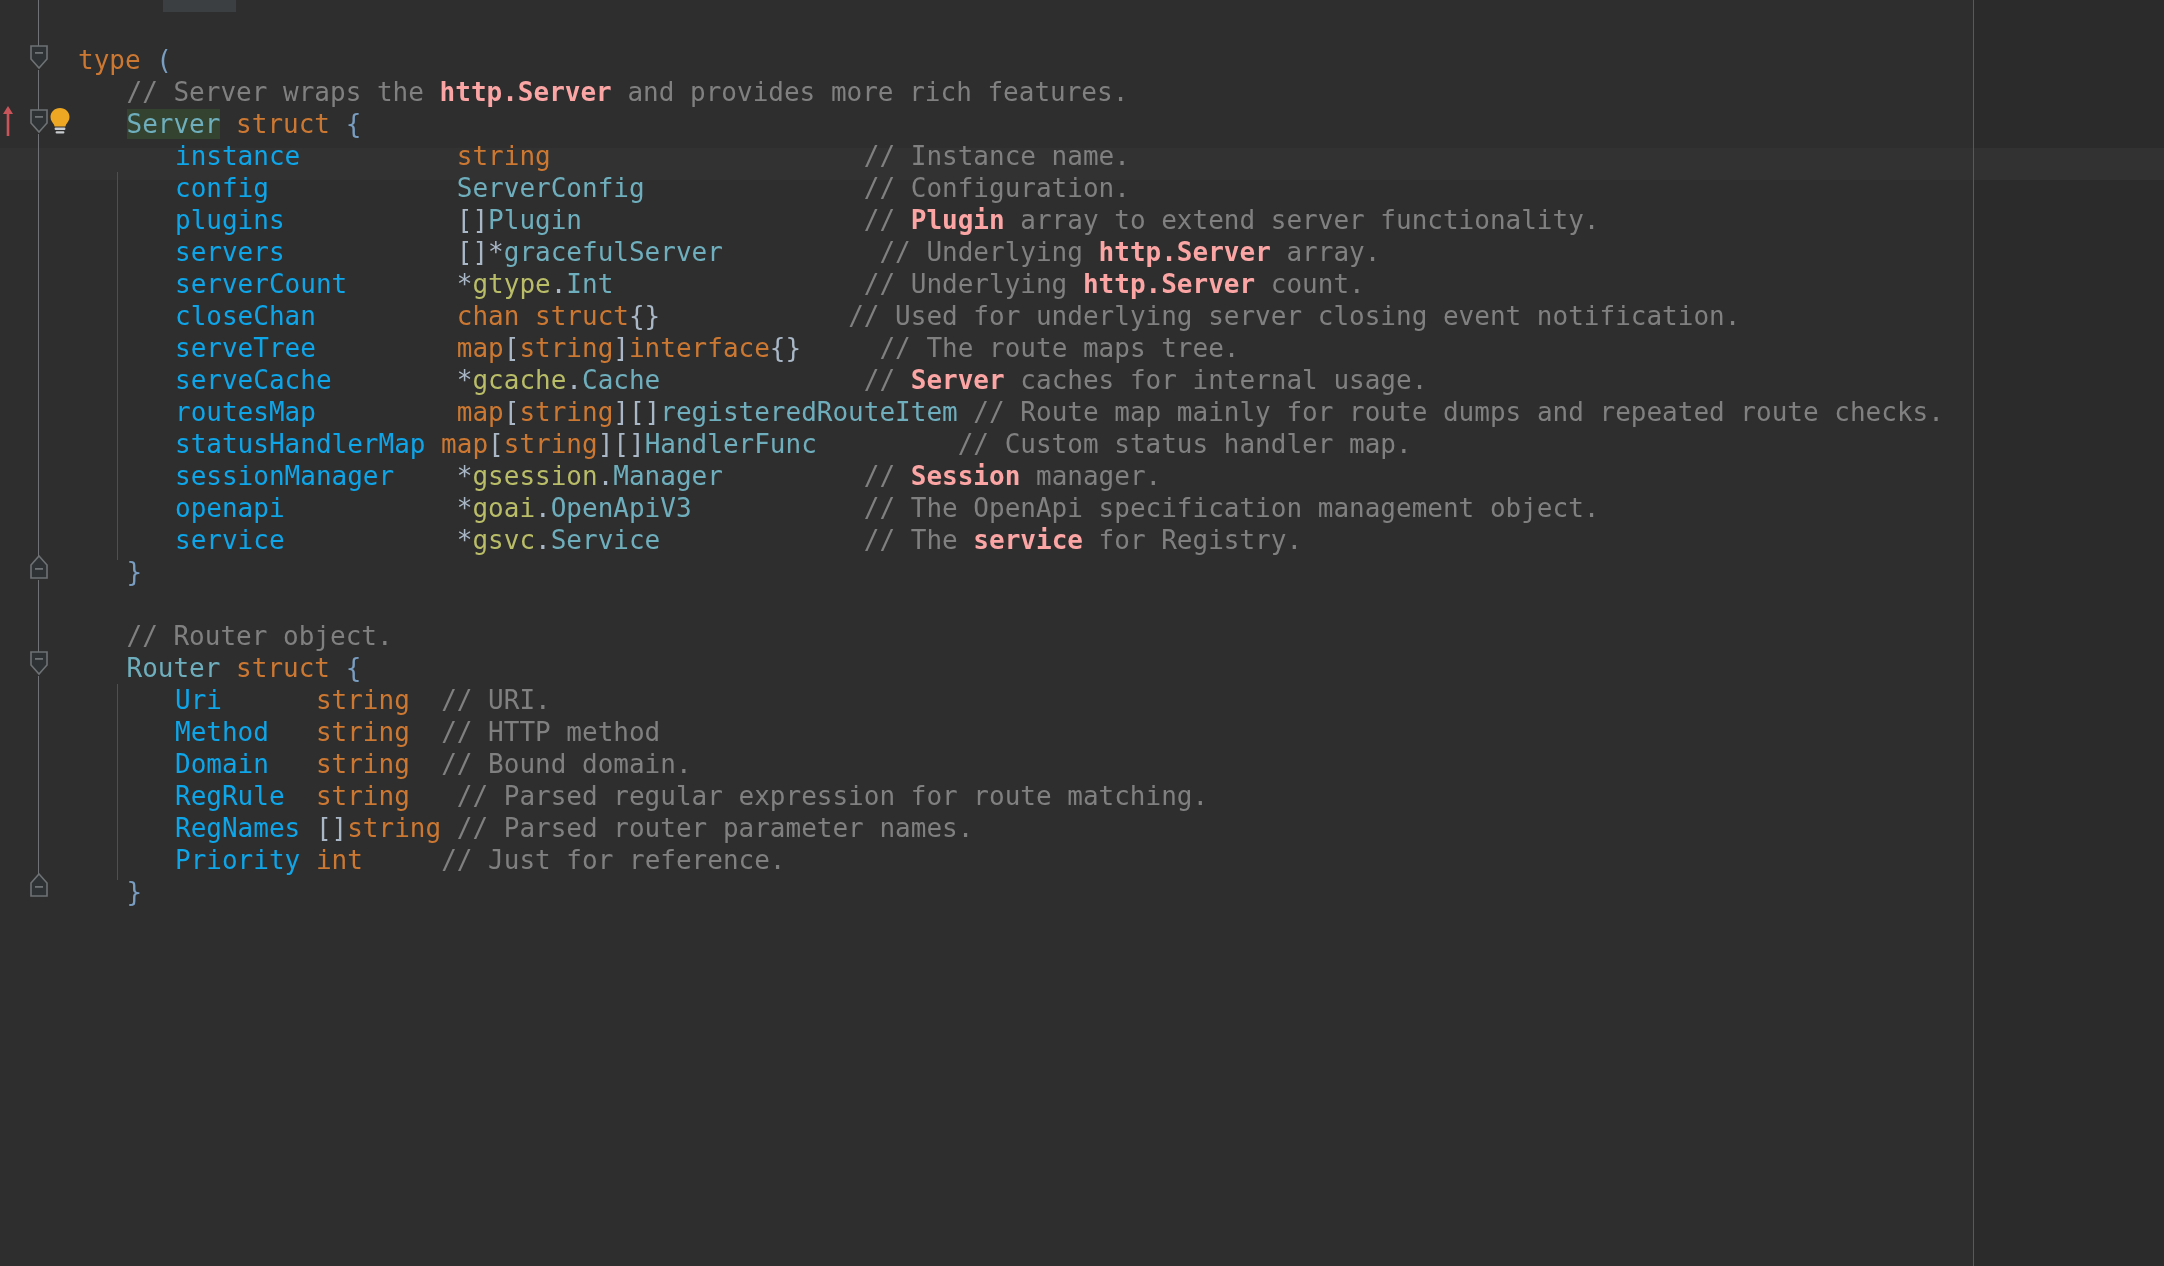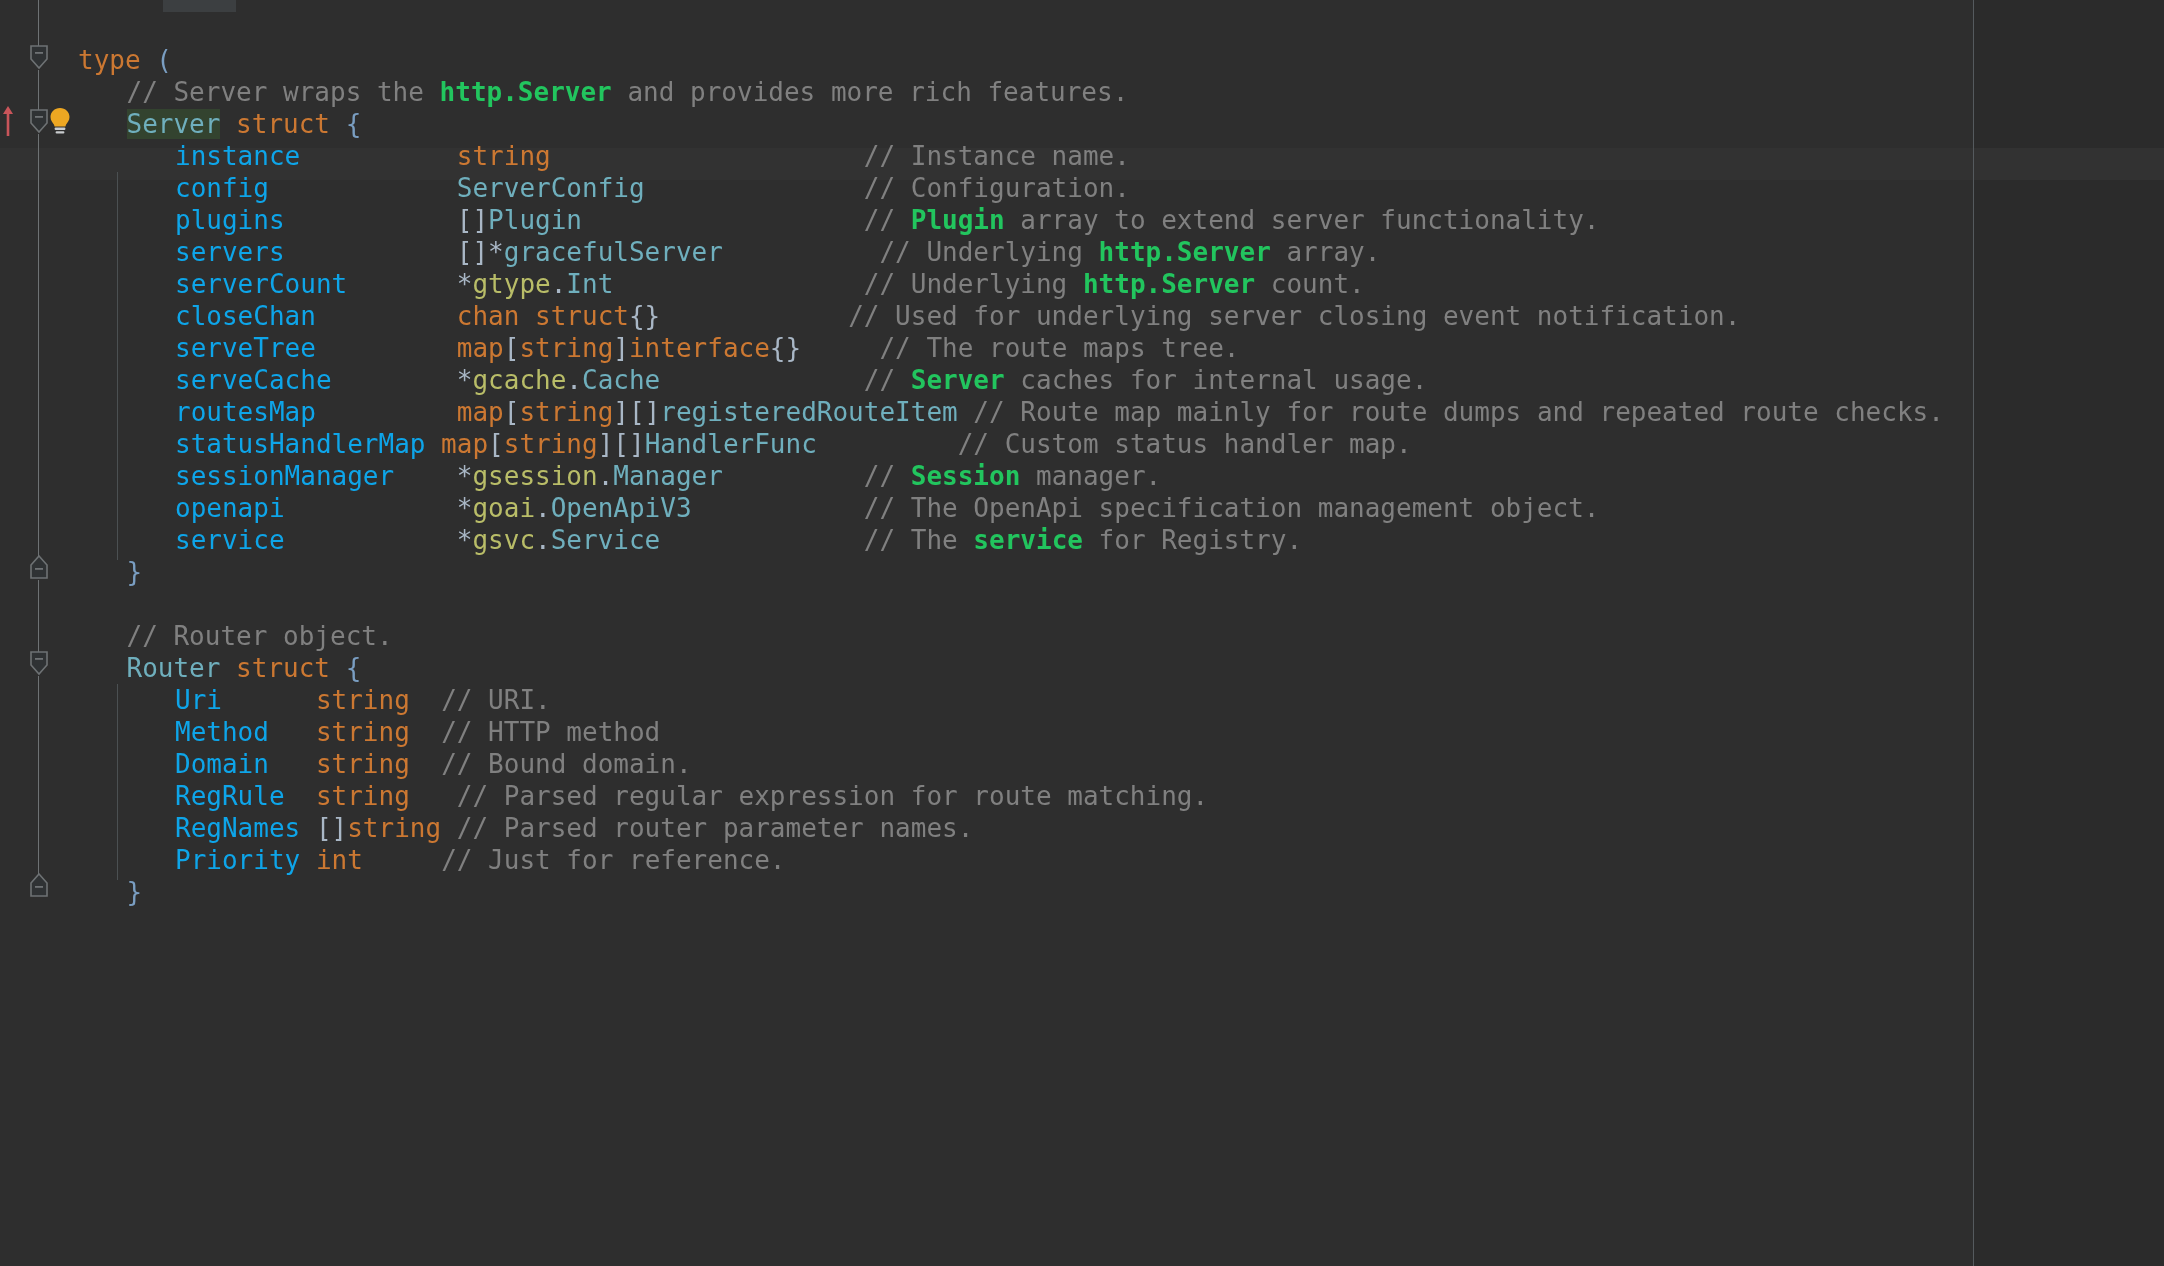--- a/index.html
+++ b/index.html
@@ -118,21 +118,21 @@
   }
 
   
   .t-kw      { color: #cc7832; }              
   .t-ident   { color: #0ea5e9; }              
   .t-type    { color: #6fafbd; }              
   .t-pkg     { color: #b9bd68; }              
   .t-punct   { color: #a9b7c6; }              
   .t-paren   { color: #7a9ec2; }              
   .t-comment { color: #808080; }              
-  .t-cbold   { color: #22c55e; font-weight: bold; }  
+  .t-cbold   { color: #fca5a5; font-weight: bold; }  
   .hl-ident  { background: #33432f; }         
 </style>
 </head>
 <body>
 
 <div id="editor">
 
   <div id="margin-zone"></div>
   <div id="current-line"></div>
   <div id="top-chip"></div>

